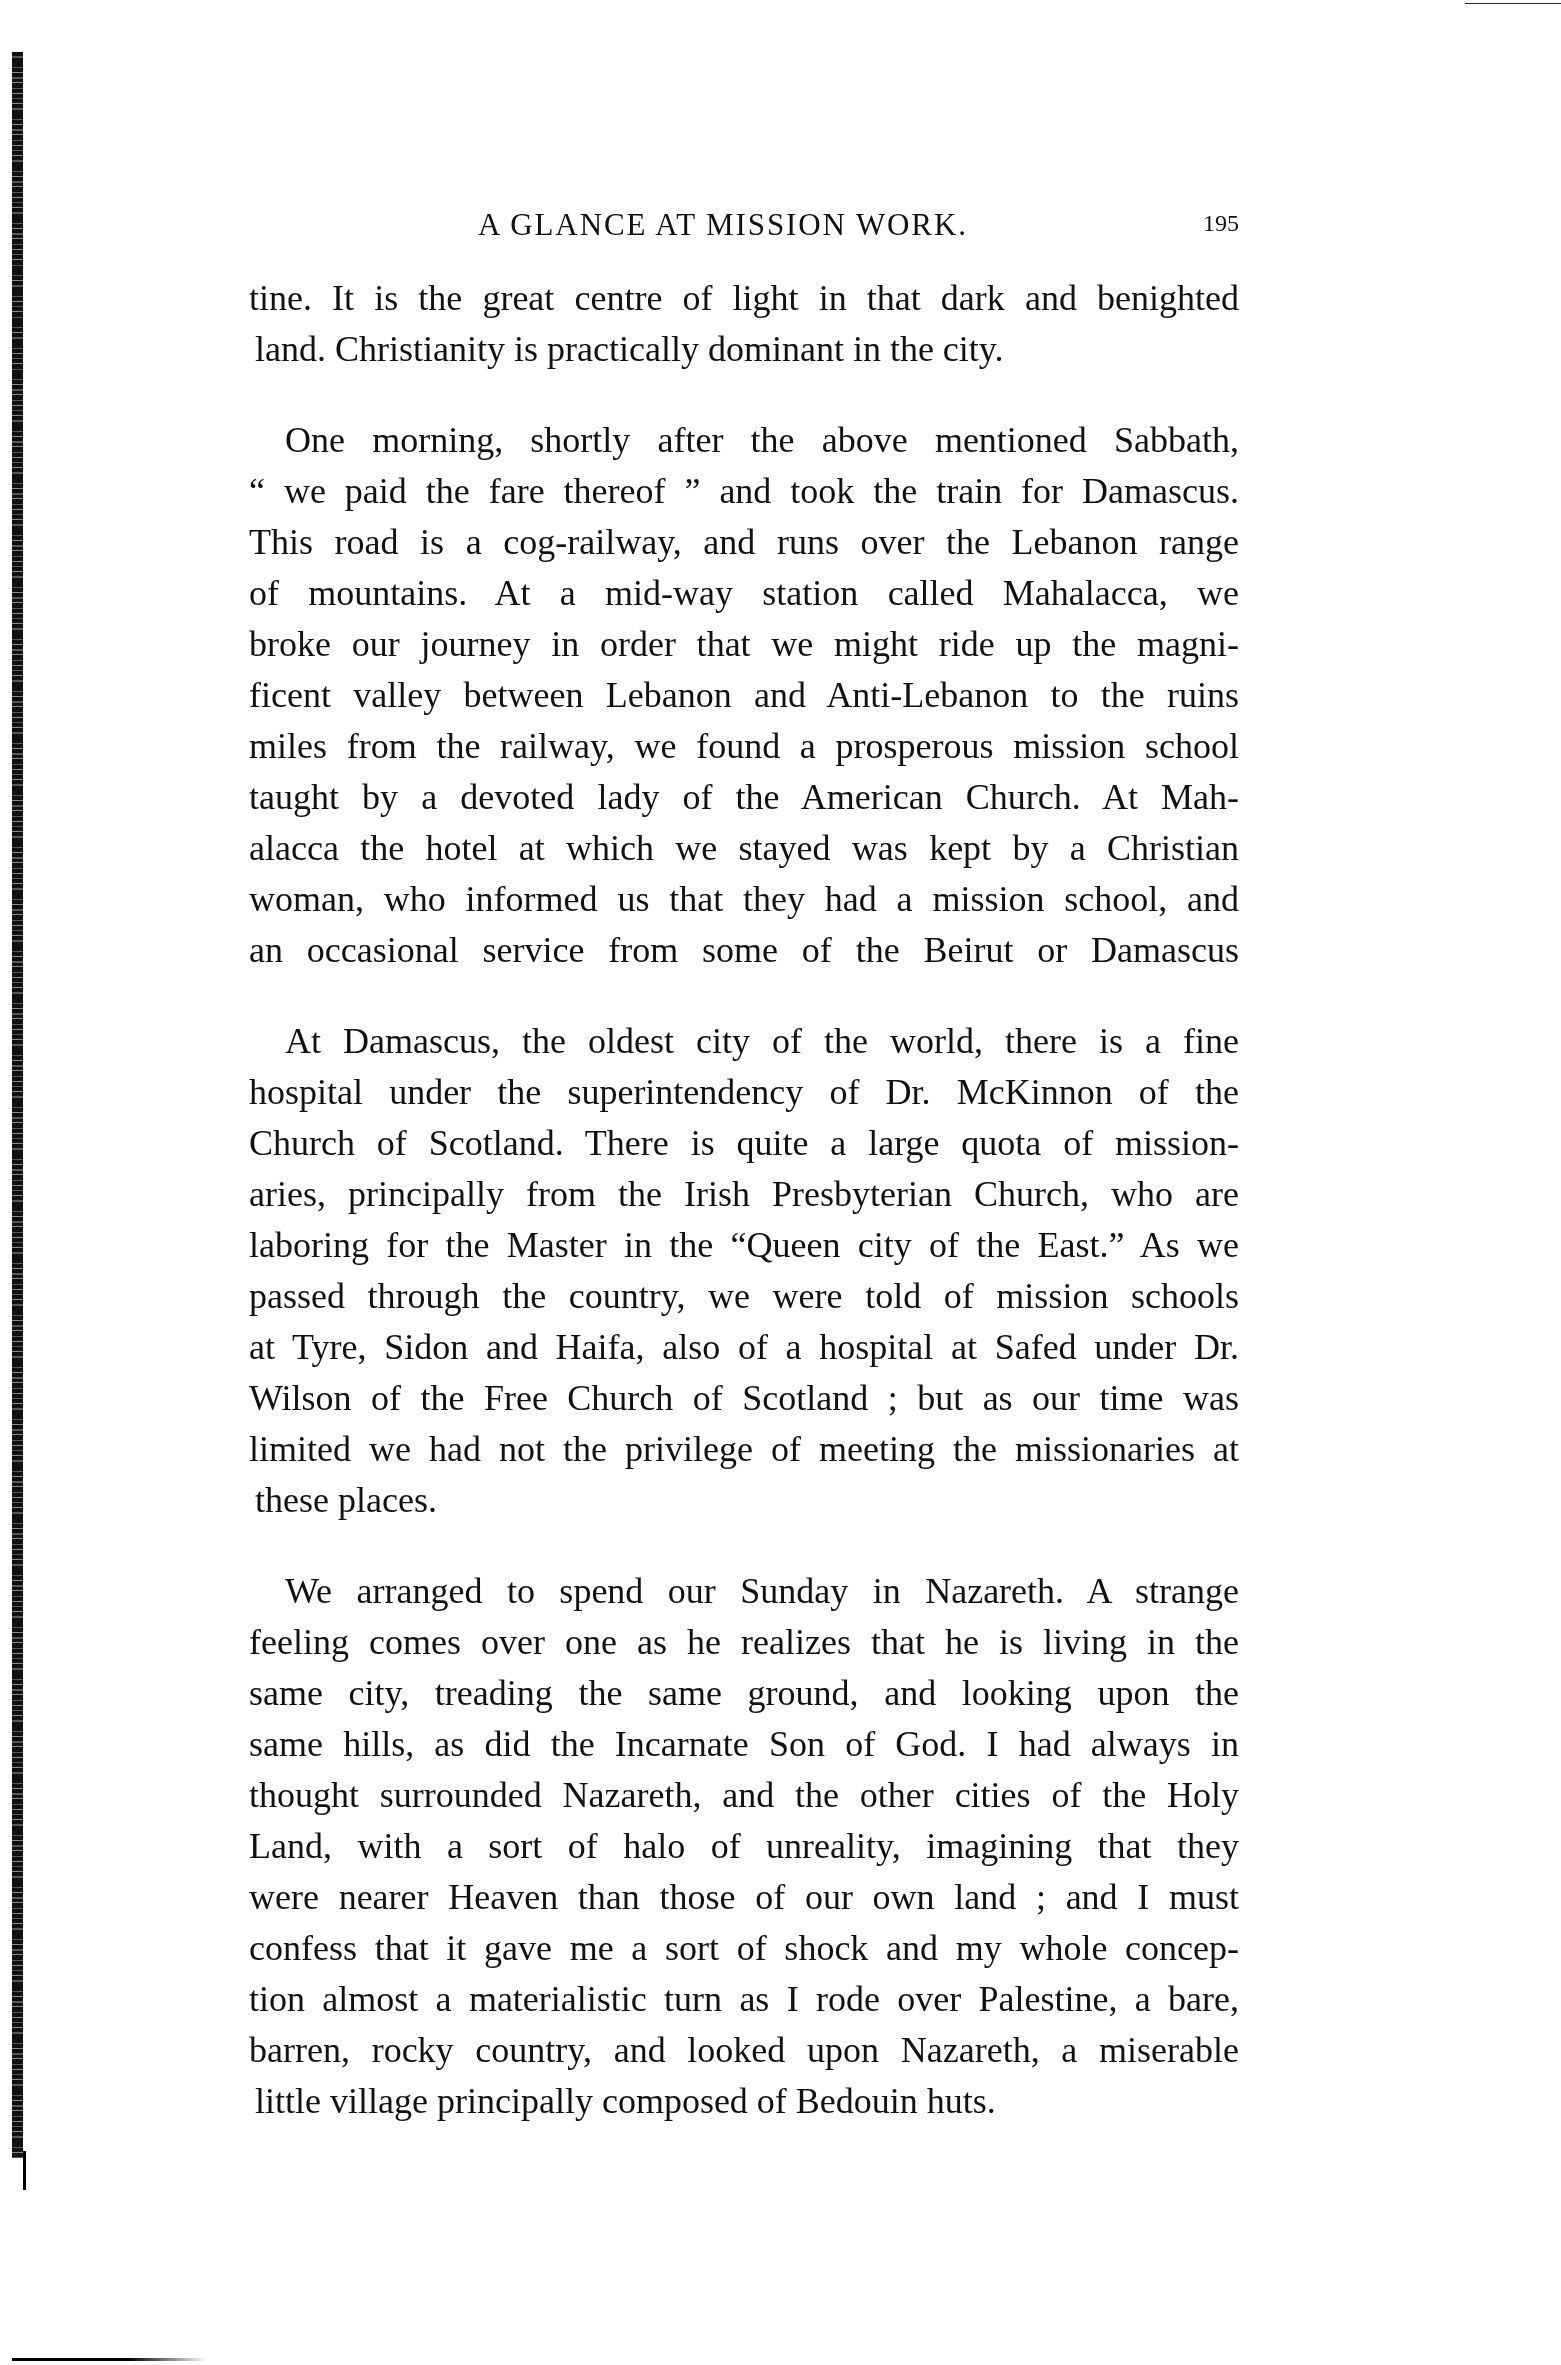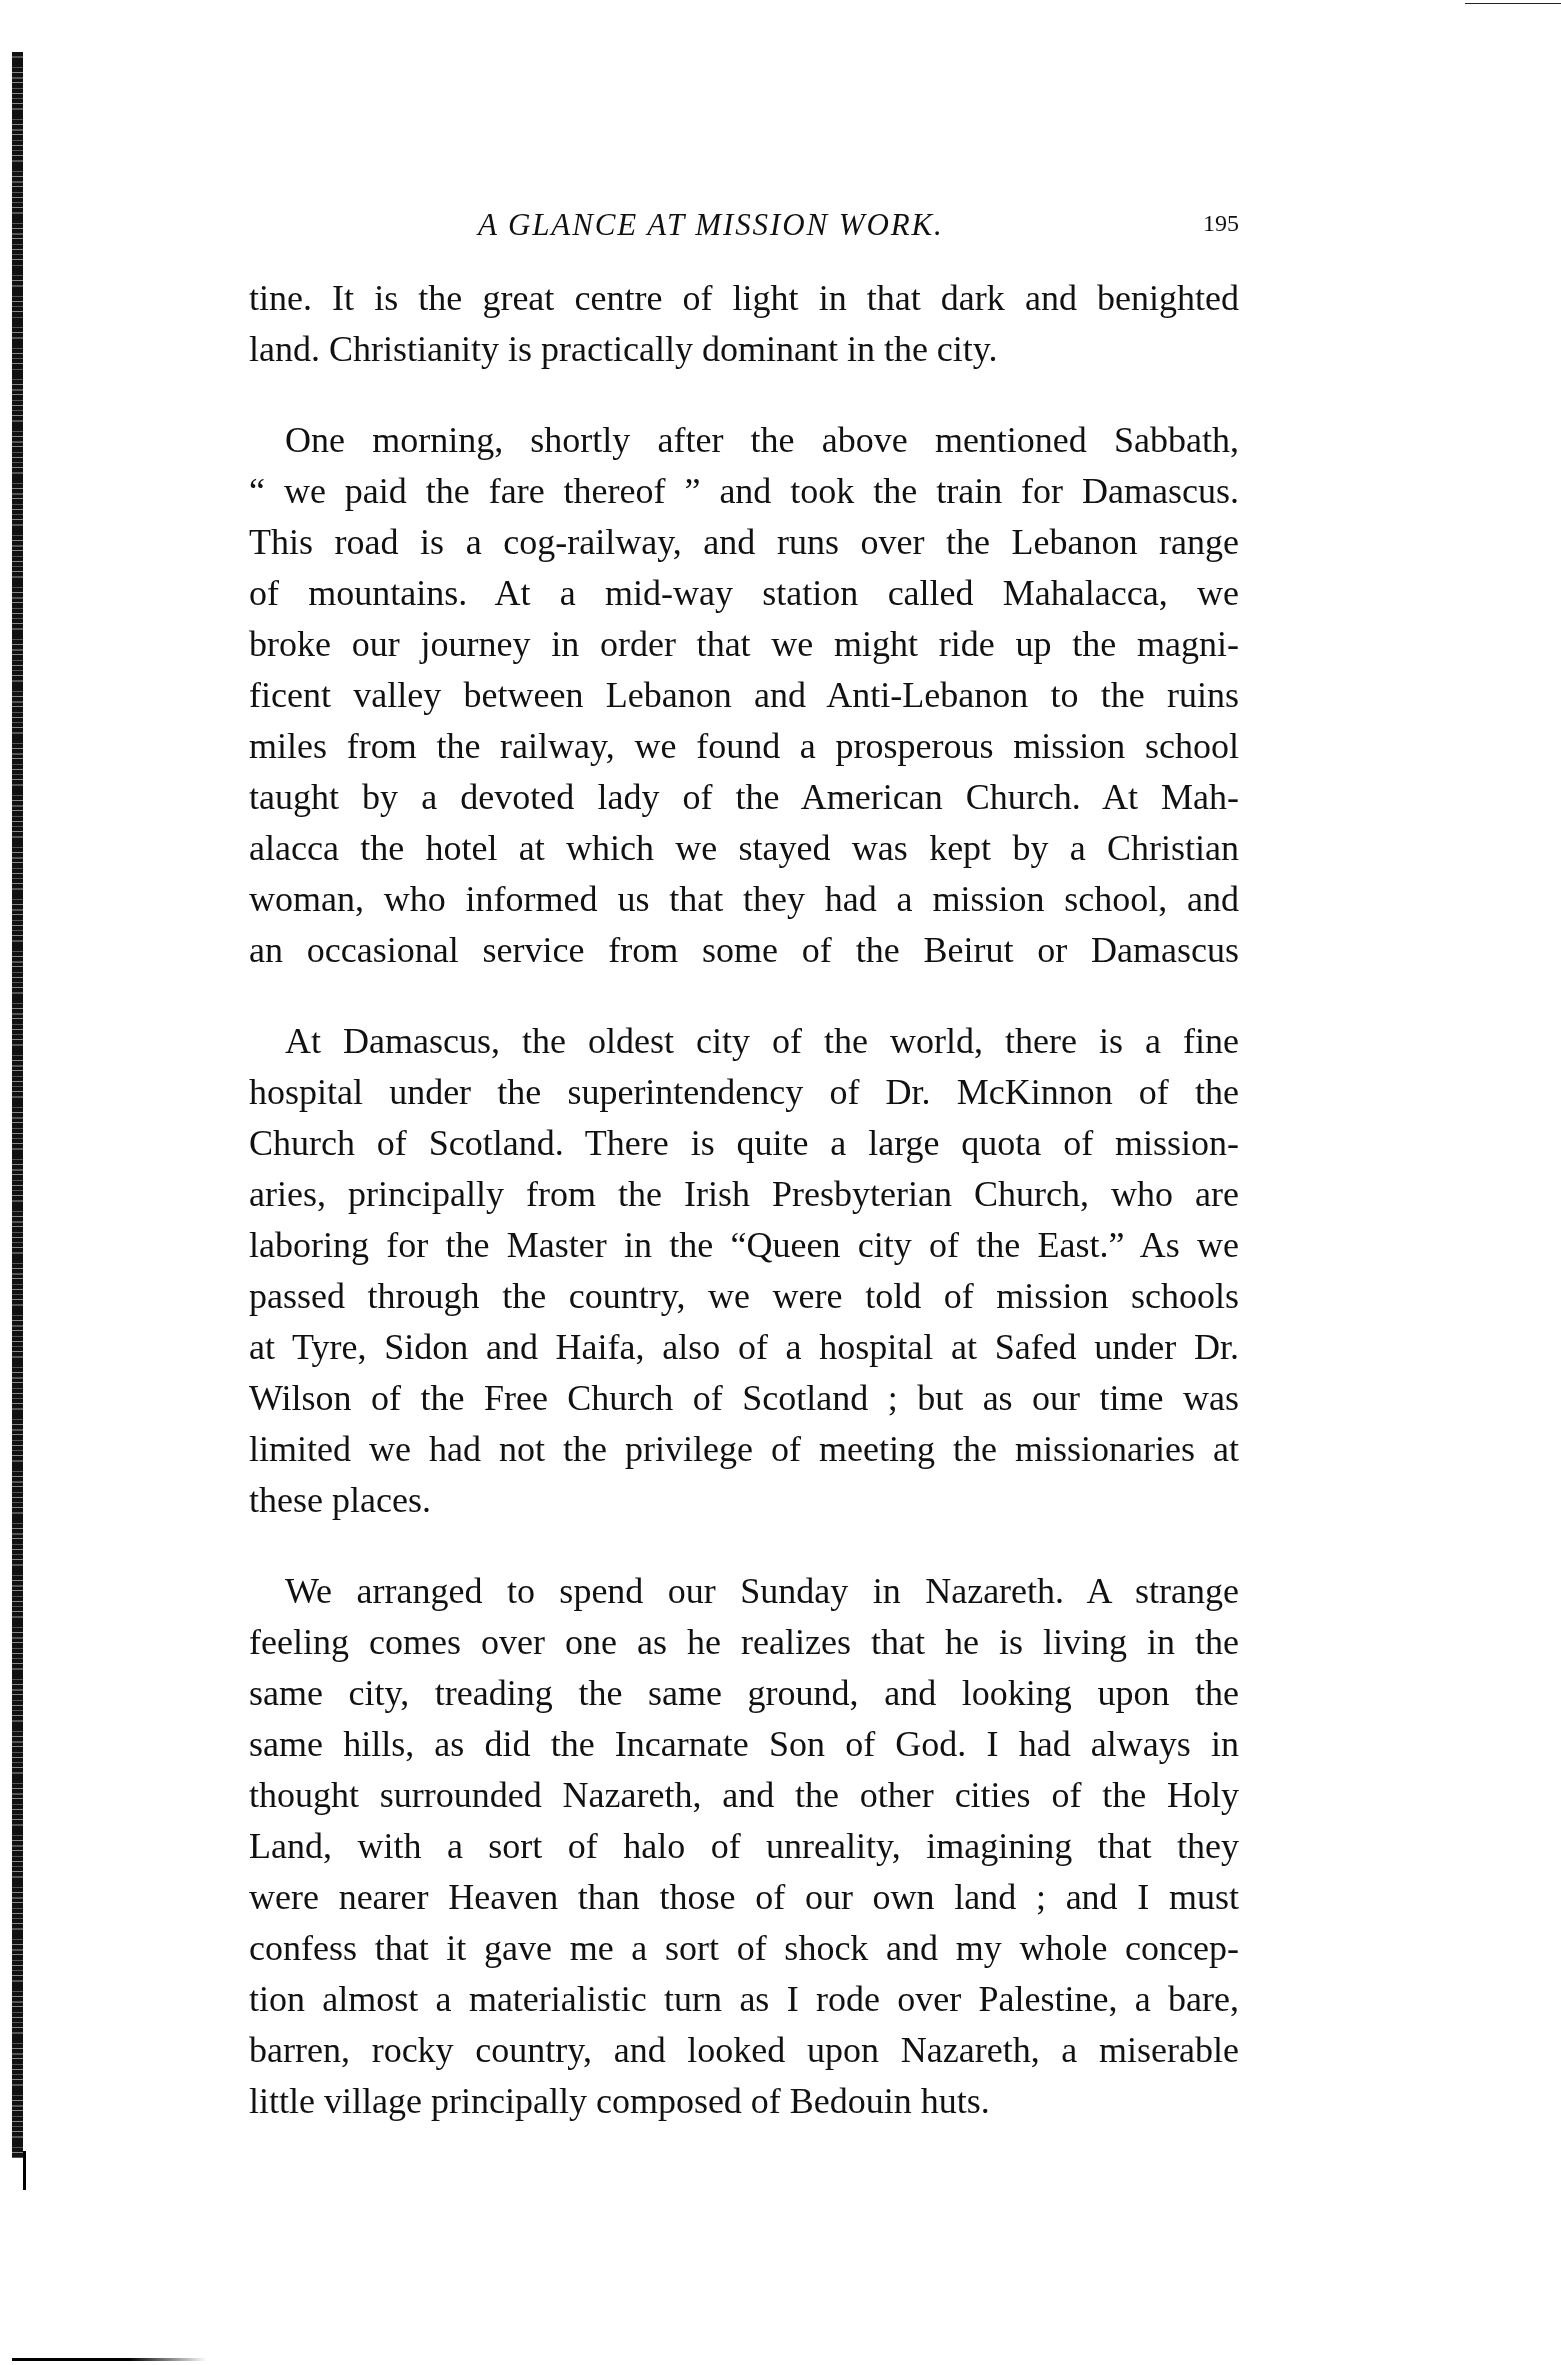--- a/index.html
+++ b/index.html
@@ -5,26 +5,26 @@
   html, body { margin:0; padding:0; background:#ffffff; }
   body { width:1562px; height:2366px; position:relative; overflow:hidden;
          font-family:"Liberation Serif","DejaVu Serif",serif; color:#111; }
   .binding { position:absolute; left:11.7px; top:52px; width:11.7px; height:2106px;
              background:repeating-linear-gradient(180deg,#111 0 4.5px,#555 4.5px 5.8px,#111 5.8px 9.7px,#888 9.7px 10.4px); }
   .binding-foot { position:absolute; left:23.4px; top:2151px; width:2.6px; height:39px; background:#000; }
   .foot-line { position:absolute; left:11.7px; top:2358px; width:195px; height:2.6px;
                background:linear-gradient(90deg,#000 60%, rgba(0,0,0,0)); }
   .top-rule { position:absolute; right:0; top:2.6px; width:97px; height:1.9px; background:#222; }
   .header { position:absolute; left:249px; width:990px; top:207px; height:45px; }
-  .running-head { position:absolute; left:229px; top:0; font-style:italic; font-size:31px;
+  .running-head { position:absolute; left:229px; top:0; font-size:31px;
                   letter-spacing:1.9px; font-variant:small-caps; }
   .page-number { position:absolute; right:0; top:2.6px; font-size:24px; }
   .body { position:absolute; left:249px; top:273px; width:990px; font-size:36px; line-height:51px; }
   .line { display:block; white-space:nowrap; text-align:justify; text-align-last:justify; height:51px; }
-  .line.last { text-align-last:left; }
+  .line.last { text-align-last:left;margin-left:6px; }
   .line.indent { padding-left:36px;margin-top:40px; }
 </style>
 </head>
 <body>
 
 <div class="top-rule"></div>
 <div class="binding"></div>
 <div class="binding-foot"></div>
 <div class="foot-line"></div>
 

